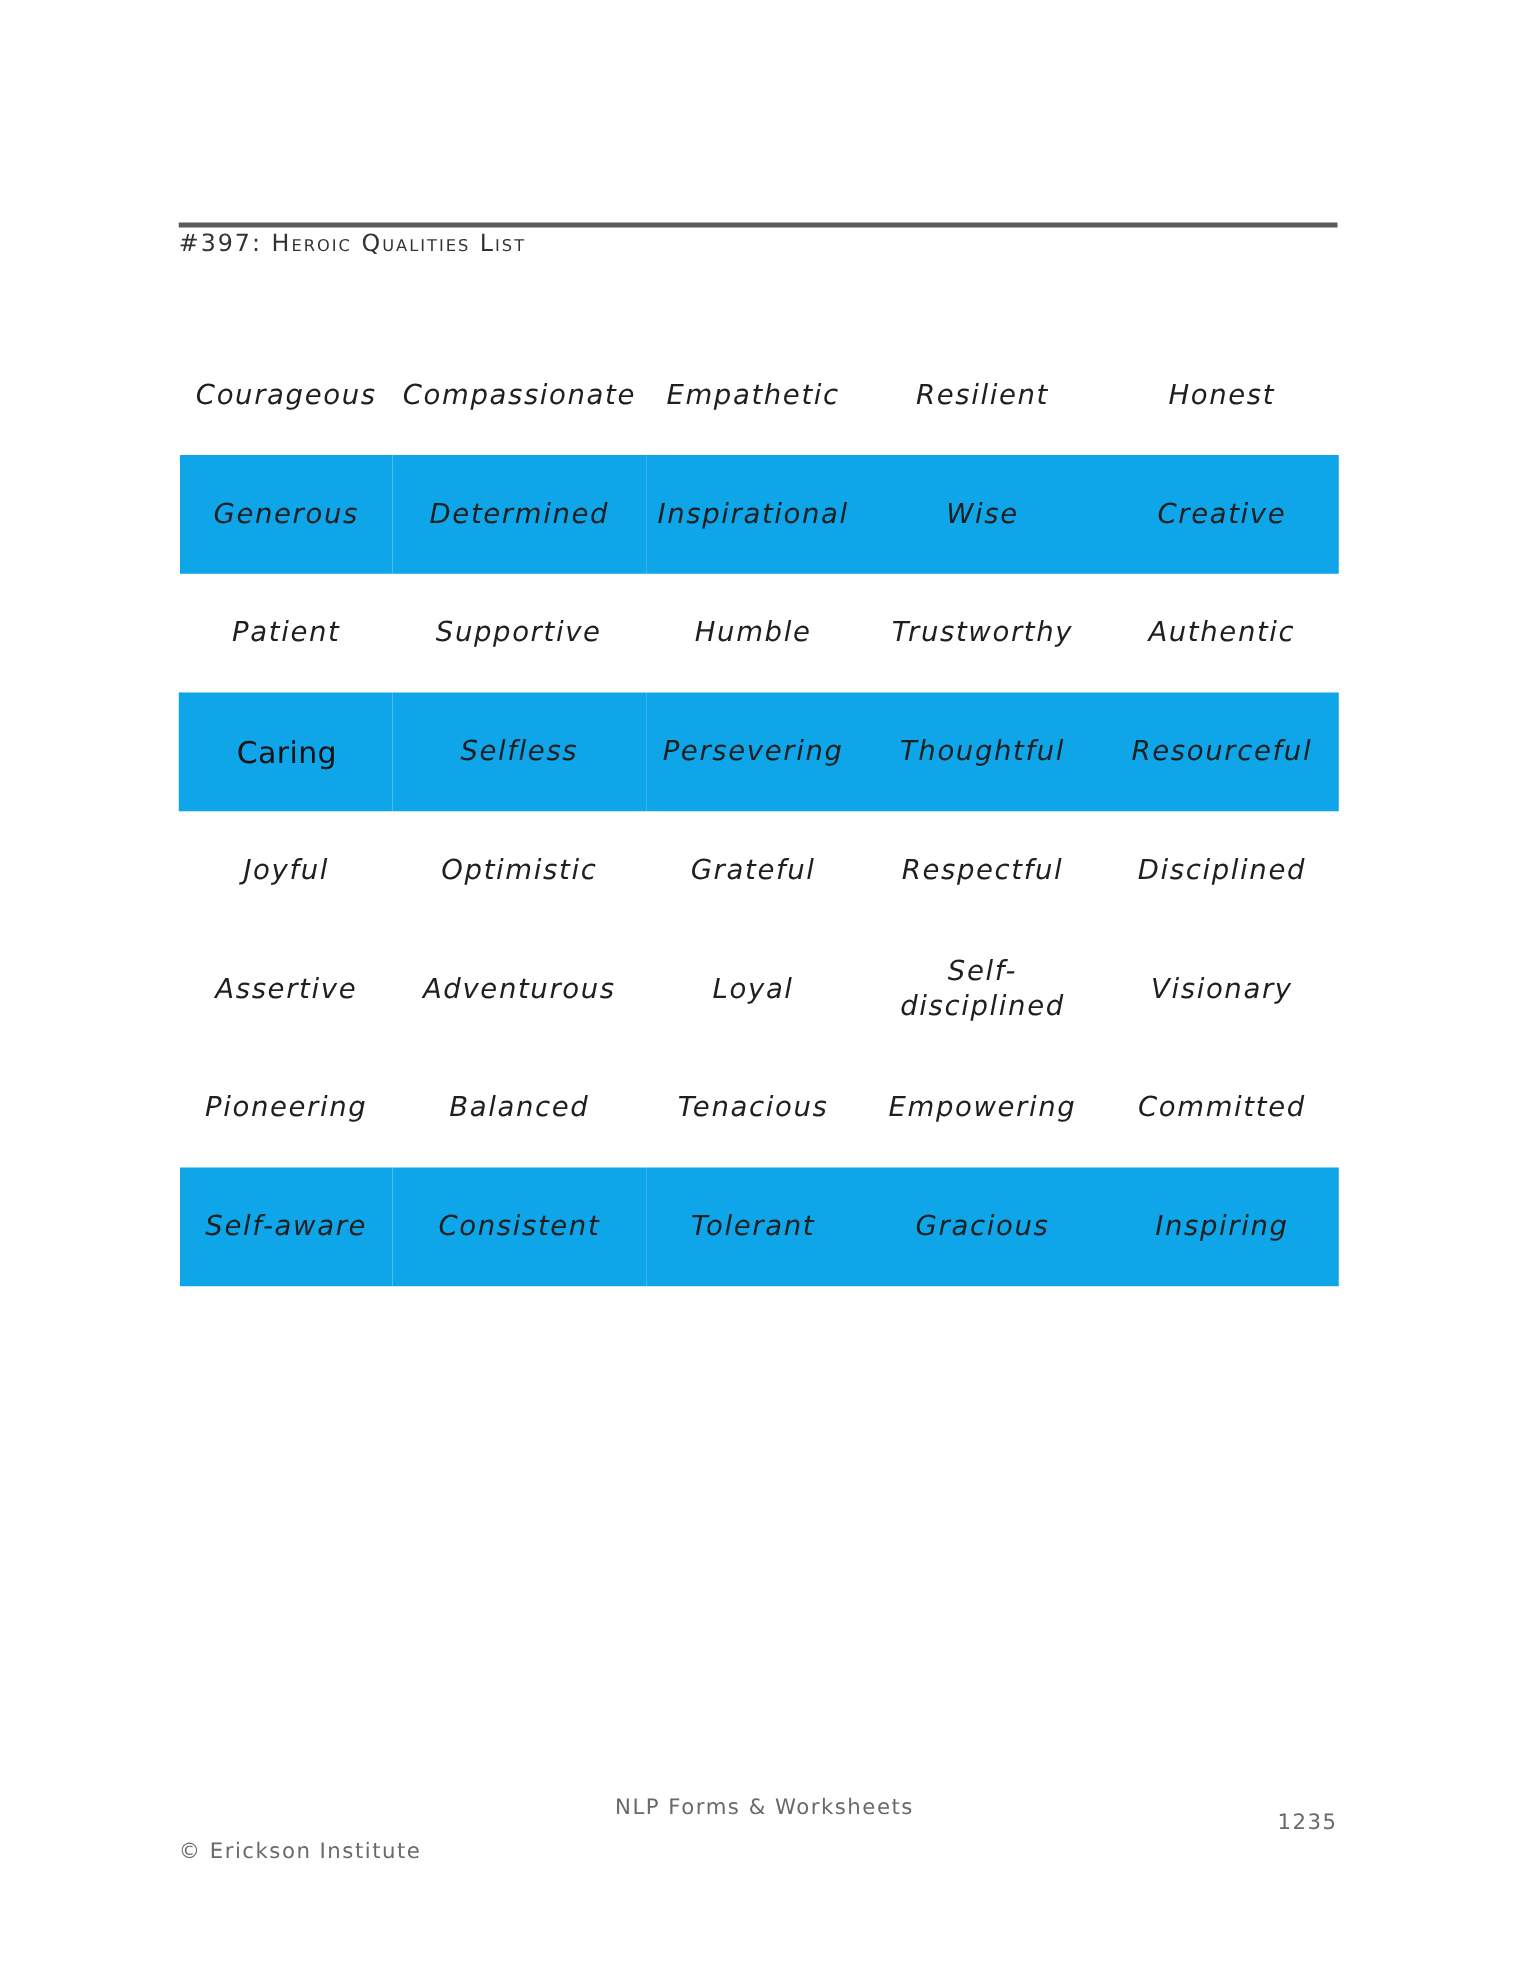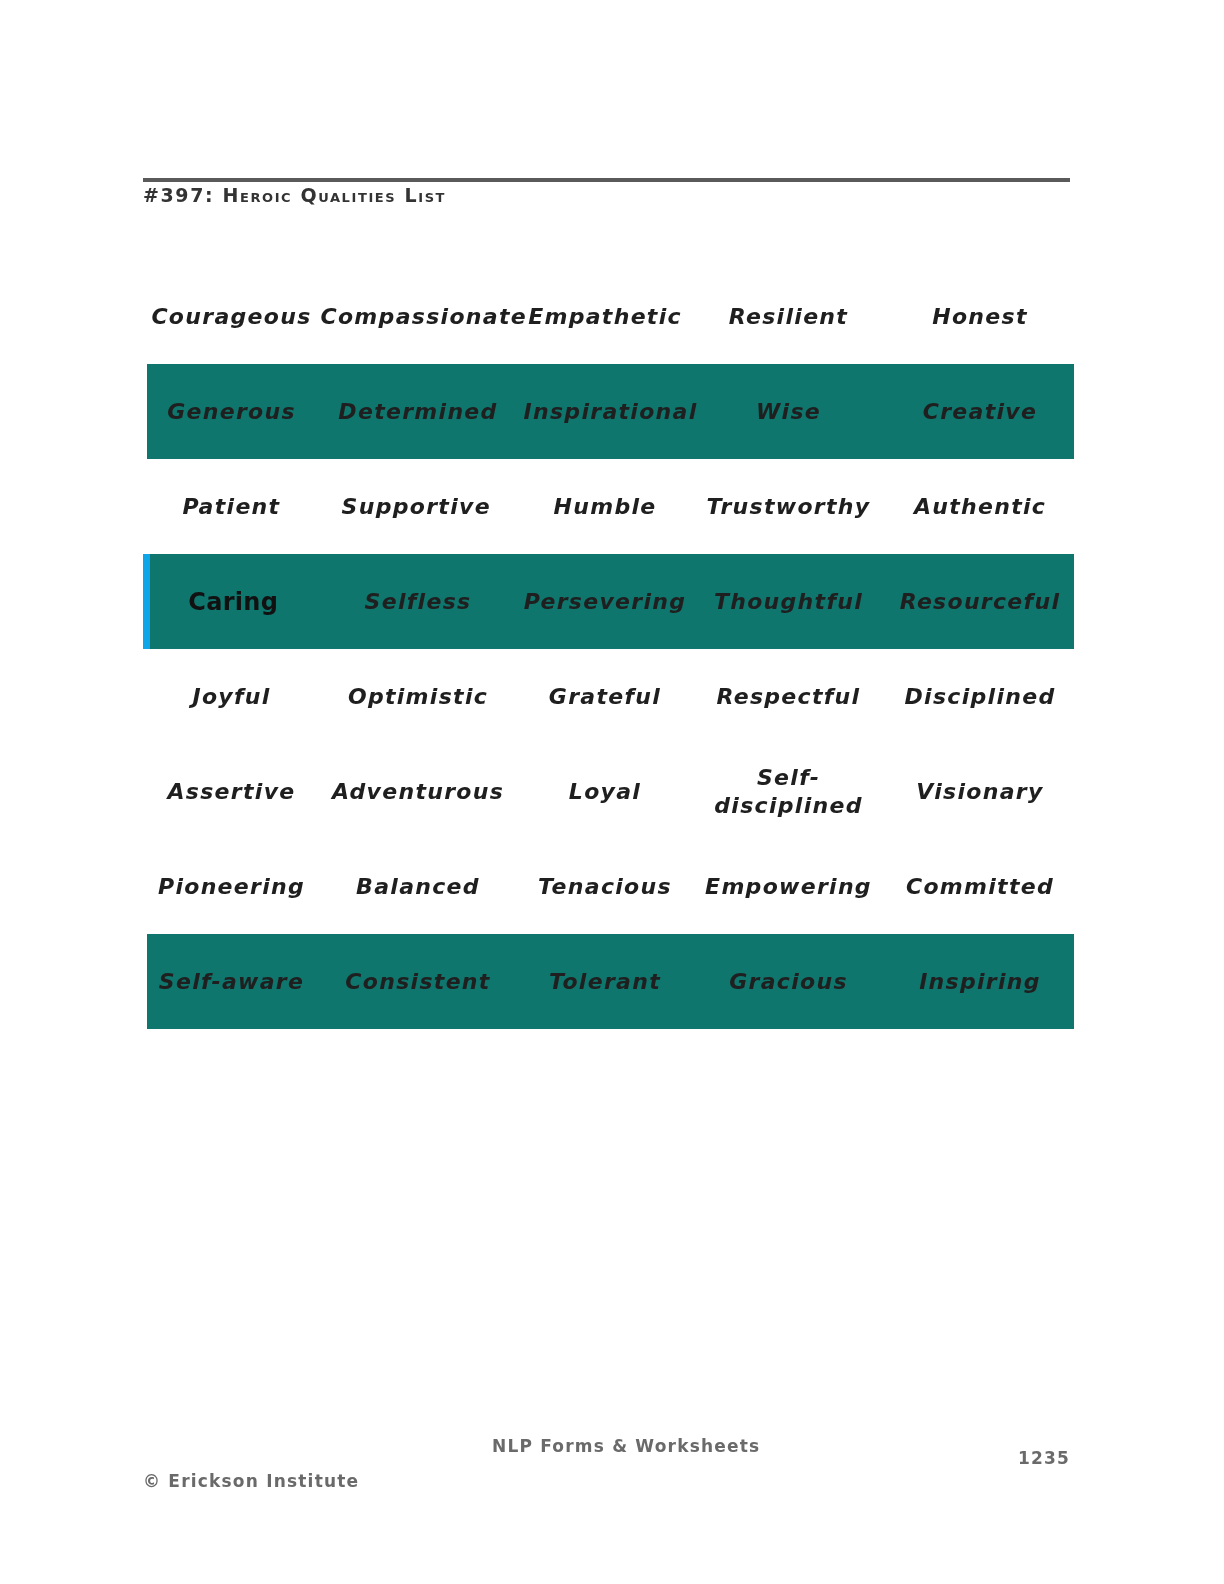--- a/index.html
+++ b/index.html
@@ -14,21 +14,20 @@
       font-family: "DejaVu Sans", sans-serif;
       color: #222;
       overflow: hidden;
     }
     .page {
       position: absolute;
       left: 143px;
       top: 0;
       width: 927px;
       height: 1192px;
-      font-weight: bold;
     }
     .rule {
       position: absolute;
       top: 178px;
       left: 0;
       width: 927px;
       height: 4px;
       background: #5a5a5a;
     }
     .title {
@@ -57,28 +56,28 @@
       padding: 0 4px;
       text-align: center;
       vertical-align: middle;
       font-style: italic;
       font-size: 22px;
       letter-spacing: 1.3px;
       line-height: 28px;
       color: #1f1f1f;
     }
     .grid tr.alt td {
-      background: #0f766e;
+      background: #0ea5e9;
     }
     .grid td.active {
       font-style: normal;
       font-size: 24px;
       letter-spacing: 0.3px;
       color: #111;
-      border-left: 7px solid #0ea5e9;
+      border-left: 2px solid #0ea5e9;
     }
     .grid col.c1 { width: 170px; }
     .grid col.c2 { width: 203px; }
     .grid col.c3 { width: 171px; }
     .grid col.c4 { width: 196px; }
     .grid col.c5 { width: 187px; }
     .footer {
       position: absolute;
       top: 1436px;
       left: 0;

